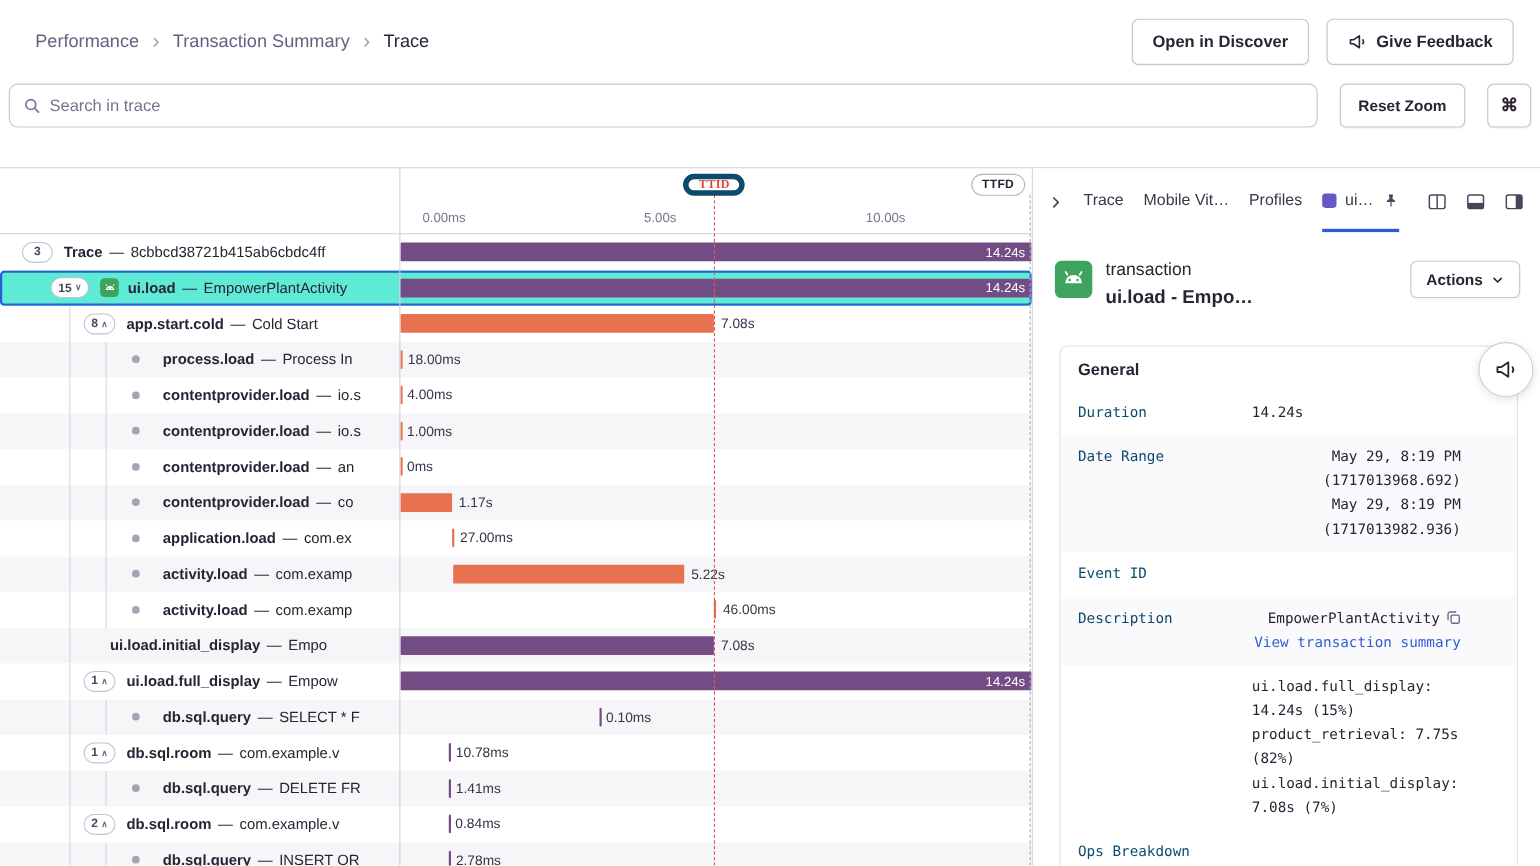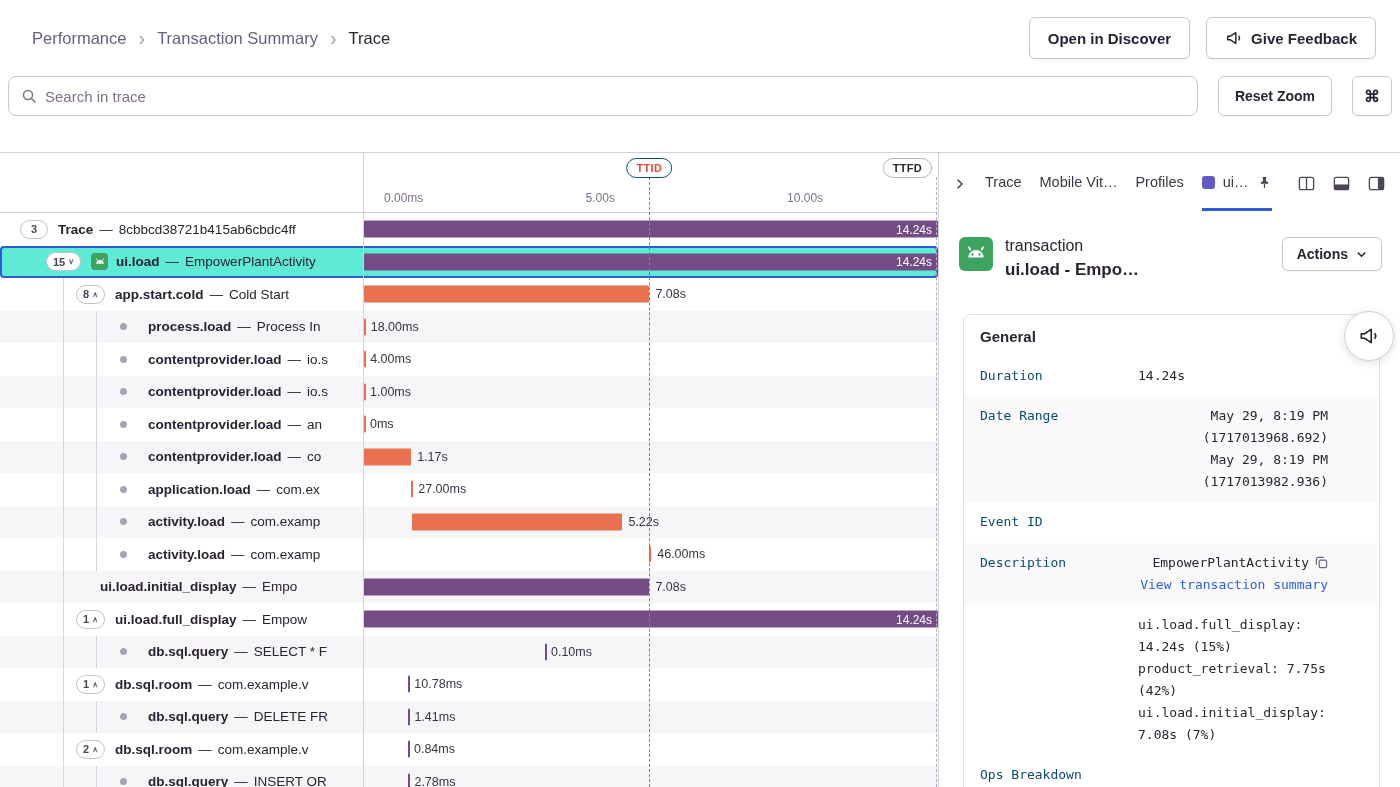--- a/index.html
+++ b/index.html
@@ -30,21 +30,21 @@
   
   .main { flex:1; display:flex; border-top:1px solid #d6d0dd; overflow:hidden; position:relative; }
   .trace { width:938px; flex-shrink:0; position:relative; overflow:hidden; }
 
   .axis { height:60px; display:flex; border-bottom:1px solid #d6d0dd; }
   .axis-left { width:364px; flex-shrink:0; border-right:1px solid #d6d0dd; }
   .axis-chart { flex:1; position:relative; }
   .tick { position:absolute; bottom:7px; font-size:12px; color:#80708f; margin-left:20px; white-space:nowrap; }
   .marker-pill { position:absolute; top:5px; height:20px; display:inline-flex; align-items:center; padding:0 9px;
                  border-radius:10px; background:#fff; font-size:11px; font-weight:bold; letter-spacing:.3px; z-index:5; }
-  .pill-ttid { border:1px solid #0c4a6e; color:#df4a3f; }
+  .pill-ttid { border:5px solid #0c4a6e; color:#df4a3f;font-family:Liberation Serif, serif; }
   .pill-ttfd { border:1px solid #b9b2c4; color:#2b2233; }
 
   #rows { position:relative; }
   .row { height:32.5px; display:flex; position:relative; cursor:pointer; }
   .row.alt { background:#f6f5f8; }
   .row.selected { background:#5eead4; box-shadow:inset 0 0 0 2px #2c5cd8; border-radius:4px; z-index:2; }
   .tree-cell { width:364px; flex-shrink:0; border-right:1px solid #d6d0dd; display:flex; align-items:center;
                overflow:hidden; white-space:nowrap; position:relative; font-size:13.5px; }
   .op { font-weight:bold; color:#2b2233; }
   .dash { margin:0 6px; color:#2b2233; }
@@ -503,21 +503,21 @@
                 </span>
             </div>
             <div class="link-blue">View transaction summary</div>
           </div>
         </div>
 
         <div class="kv">
           <div class="kv-key"></div>
           <div class="kv-val">
             <div>ui.load.full_display: 14.24s (15%)</div>
-            <div>product_retrieval: 7.75s (42%)</div>
+            <div>product_retrieval: 7.75s (82%)</div>
             <div>ui.load.initial_display: 7.08s (7%)</div>
           </div>
         </div>
 
         <div class="kv">
           <div class="kv-key">
             <span>Ops Breakdown</span>
 
           </div>
           <div class="kv-val"></div>

